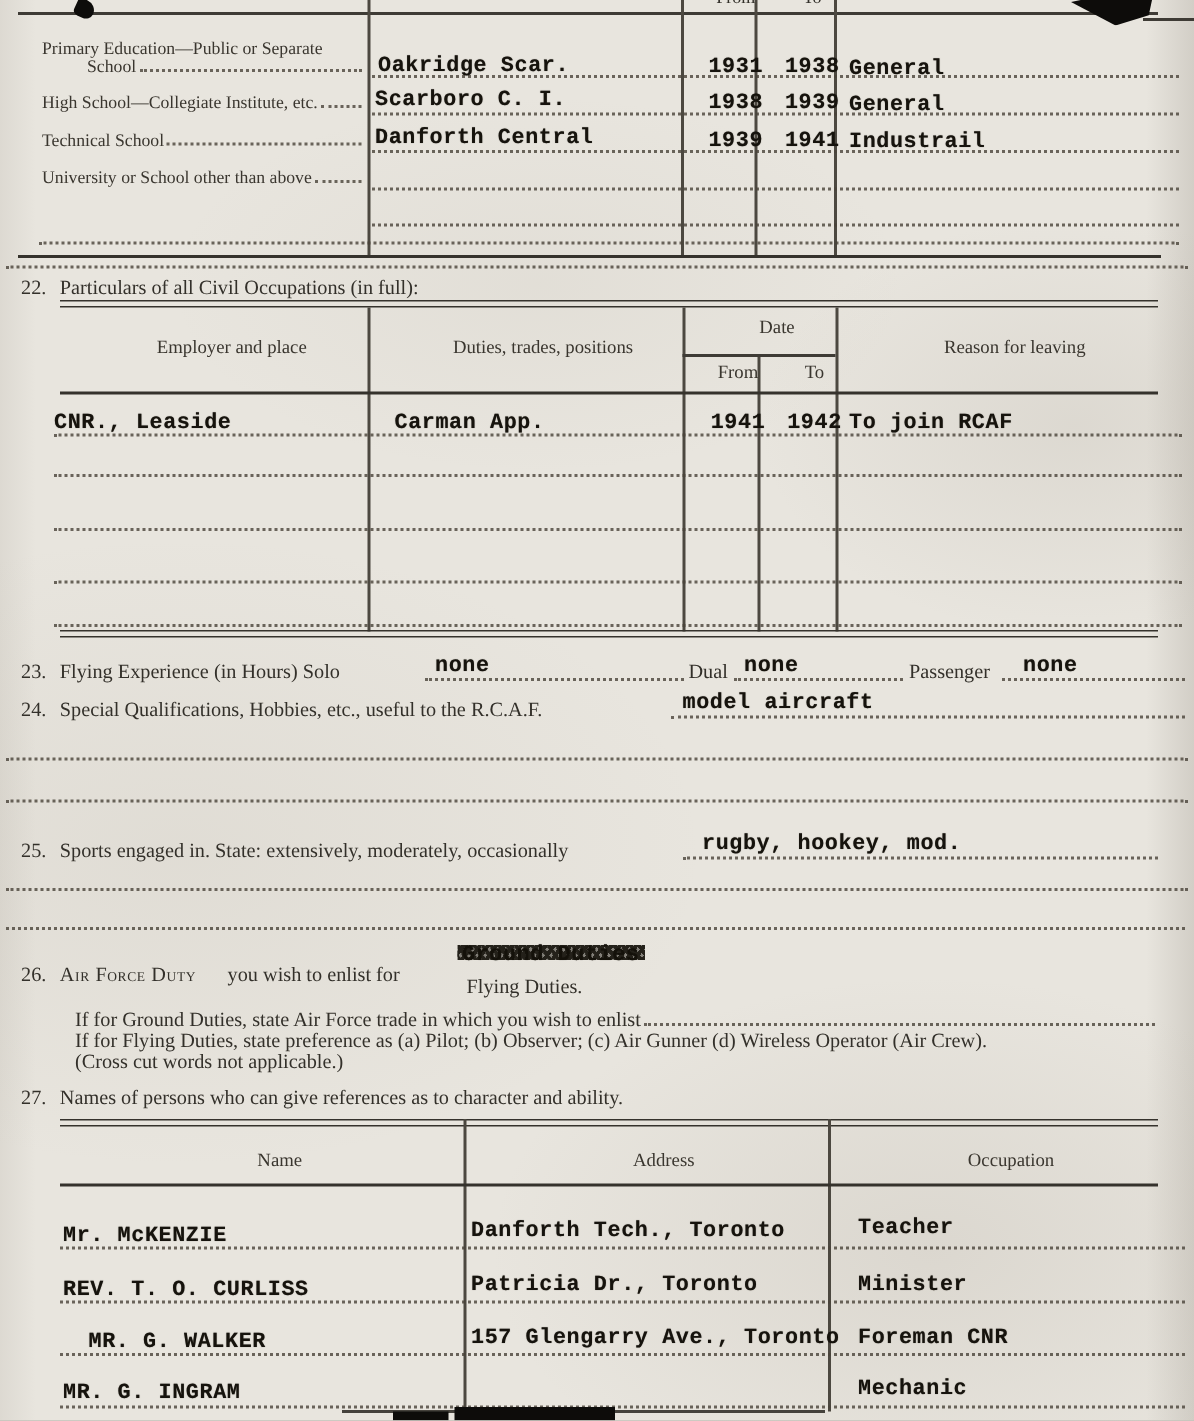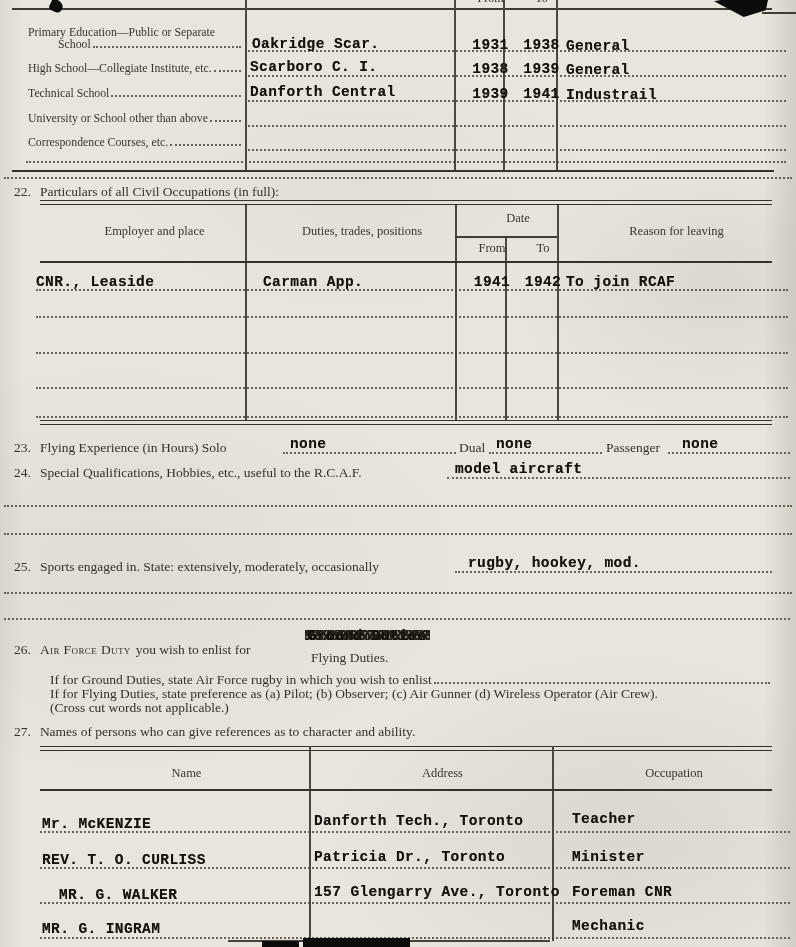--- a/index.html
+++ b/index.html
@@ -101,24 +101,20 @@
   <div class="abs typed" style="left:566px;top:88px;">Industrail</div>
 
   
   <div class="abs flexrow" style="left:28px;top:111px;width:215px;">
     <span class="edulabel nw">University or School other than above</span>
     <span class="leader"></span>
   </div>
   <div class="abs dots" style="left:248px;top:125px;width:538px;"></div>
 
   
-  <div class="abs flexrow" style="left:28px;top:135px;width:215px;">
-    <span class="edulabel nw">Correspondence Courses, etc.</span>
-    <span class="leader"></span>
-  </div>
   <div class="abs dots" style="left:248px;top:149px;width:538px;"></div>
 
   
   <div class="abs dots" style="left:26px;top:161px;width:760px;"></div>
   <div class="abs hline2" style="left:12px;top:170px;width:762px;"></div>
   <div class="abs dots" style="left:4px;top:177px;width:788px;"></div>
 
   
   <div class="abs flexrow nw" style="left:14px;top:184px;">
     <span class="qnum">22.</span>
@@ -188,31 +184,31 @@
   </div>
   <div class="abs dots" style="left:455px;top:571px;width:317px;"></div>
   <div class="abs typed" style="left:468px;top:556px;">rugby, hookey, mod.</div>
 
   <div class="abs dots" style="left:4px;top:592px;width:788px;"></div>
   <div class="abs dots" style="left:4px;top:618px;width:786px;"></div>
 
   
   <div class="abs flexrow nw" style="left:14px;top:642px;">
     <span class="qnum">26.</span>
-    <span class="smallcaps" style="margin-right:5px;">Air Force Duty</span>
+    <span class="smallcaps" style="margin-right:21px;">Air Force Duty</span>
     <span>you wish to enlist for</span>
   </div>
   <div class="abs crossed" style="left:308px;top:628px;">
     <span class="typed">Ground Duties</span>
     <span class="xbar"></span>
   </div>
   <div class="abs nw" style="left:311px;top:650px;">Flying Duties.</div>
 
   <div class="abs flexrow" style="left:50px;top:672px;width:722px;">
-    <span class="nw">If for Ground Duties, state Air Force rugby in which you wish to enlist</span>
+    <span class="nw">If for Ground Duties, state Air Force trade in which you wish to enlist</span>
     <span class="leader"></span>
   </div>
   <div class="abs nw" style="left:50px;top:686px;">If for Flying Duties, state preference as (a) Pilot;  (b) Observer; (c) Air Gunner (d) Wireless Operator (Air Crew).</div>
   <div class="abs nw" style="left:50px;top:700px;">(Cross cut words not applicable.)</div>
 
   
   <div class="abs flexrow nw" style="left:14px;top:724px;">
     <span class="qnum">27.</span>
     <span>Names of persons who can give references as to character and ability.</span>
   </div>

